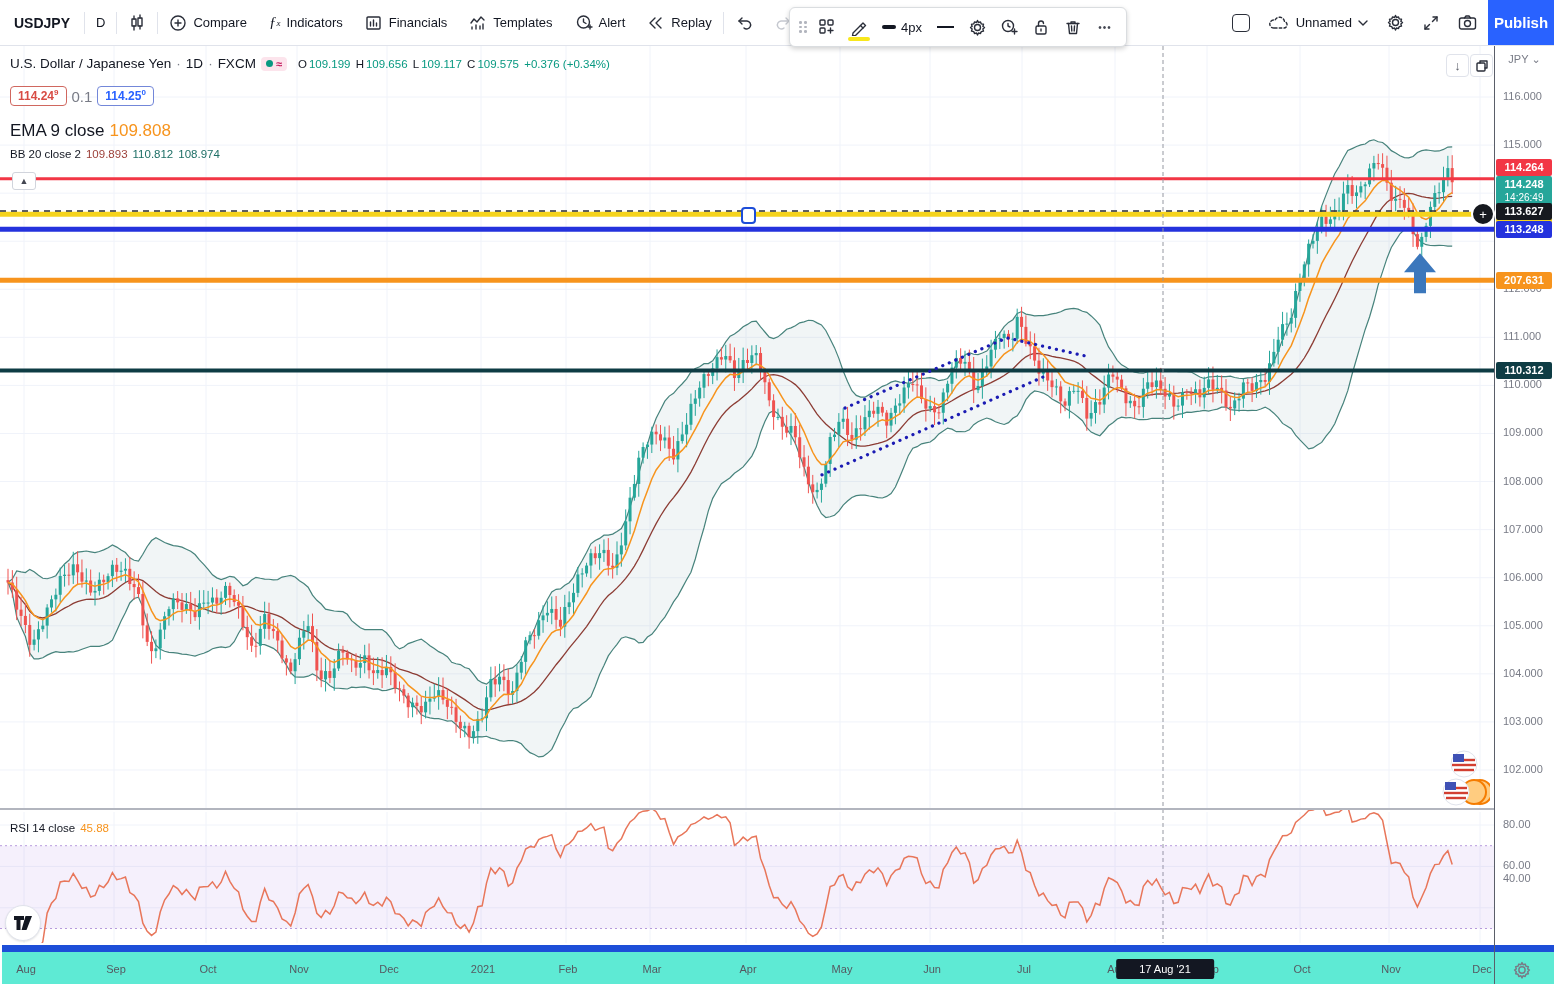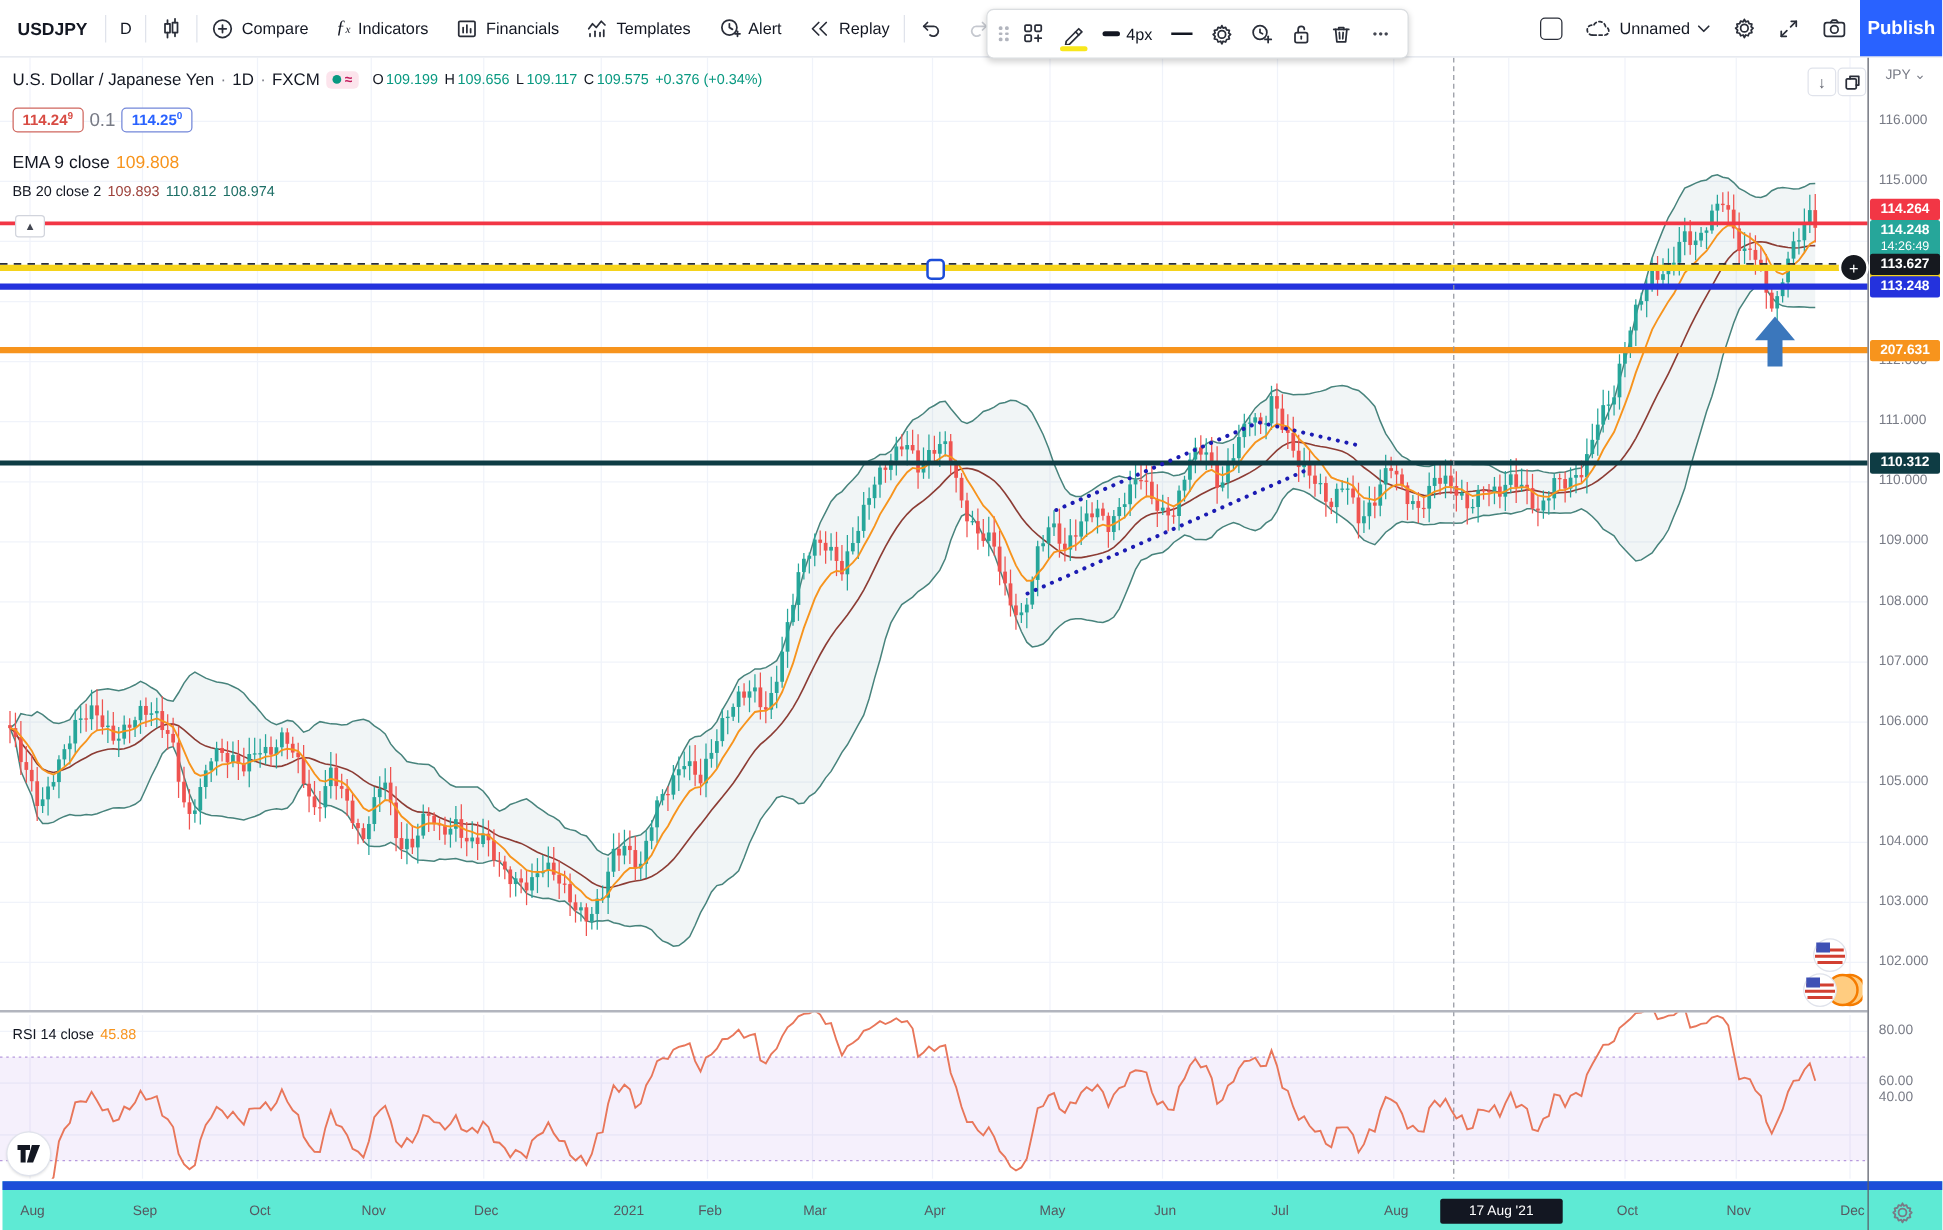--- a/index.html
+++ b/index.html
@@ -41,21 +41,21 @@
               font-size:11px;color:#787b86;}
   .tick{position:absolute;left:8px;}
   .plabel{position:absolute;left:1px;width:56px;text-align:center;color:#fff;font-size:11px;font-weight:bold;
           height:17px;line-height:17px;border-radius:2px;z-index:3;}
   #vsepline{position:absolute;left:1494px;top:45px;width:1px;height:939px;background:#5a5e69;z-index:19;}
   
   #timeaxis{position:absolute;left:2px;top:945px;width:1554px;height:39px;background:#5eead4;
             border-top:7px solid #1d4ed8;z-index:18;}
   .tlabel{position:absolute;top:11px;transform:translateX(-50%);font-size:11px;color:#555860;}
   #date-badge{position:absolute;top:7px;transform:translateX(-50%);background:#131722;color:#fff;
-              font-size:11px;padding:4px 23px;border-radius:2px;z-index:4;margin-left:36px;}
+              font-size:11px;padding:4px 23px;border-radius:2px;z-index:4;}
   
   #panesep{position:absolute;left:0;top:808px;width:1494px;height:2px;background:#b2b5be;z-index:15;}
   .mini-btn{position:absolute;width:21px;height:21px;border:1px solid #e0e3eb;border-radius:4px;background:#fff;
             display:flex;align-items:center;justify-content:center;color:#5d606b;font-size:13px;z-index:21;}
   #plus-pill{position:absolute;left:1471px;top:202px;width:20px;height:20px;border-radius:50%;background:#16191f;
              color:#fff;display:flex;align-items:center;justify-content:center;font-size:13px;z-index:22;border:2px solid #fff;}
   #line-handle{position:absolute;left:741px;top:207px;width:11px;height:13px;border:2.5px solid #1d4dd8;
                border-radius:4px;background:#fff;z-index:22;}
   #collapse-btn{position:absolute;left:12px;top:172px;width:22px;height:16px;border:1px solid #d1d4dc;border-radius:3px;
                 background:#fff;color:#434651;font-size:9px;display:flex;align-items:center;justify-content:center;z-index:22;}
@@ -1056,21 +1056,21 @@
   <div class="lg-row" style="top:86px;">
     <span class="quote-box" style="border-color:#d0675f;color:#d84c44;">
       <span>114.24</span><sup>9</sup>
     </span>
     <span class="lg-gray" style="font-size:15px;">0.1</span>
     <span class="quote-box" style="border-color:#7387d9;color:#2962ff;">
       <span>114.25</span><sup>0</sup>
     </span>
   </div>
 
-  <div class="lg-row" style="top:121px;font-size:14px;">
+  <div class="lg-row" style="top:121px;font-size:17px;">
     <span>EMA 9 close</span>
     <span style="color:#f7941d;">109.808</span>
   </div>
 
   <div class="lg-row" style="top:148px;font-size:11.5px;">
     <span>BB 20 close 2</span>
     <span style="color:#9c3f38;">109.893</span>
     <span style="color:#1e6f66;">110.812</span>
     <span style="color:#1e6f66;">108.974</span>
   </div>
@@ -1157,21 +1157,21 @@
       </div>
   </div>
 
   <div id="timeaxis">
     <div id="time-labels">
         <div class="tlabel" style="left: 24px;">Aug</div>
         <div class="tlabel" style="left: 114px;">Sep</div>
         <div class="tlabel" style="left: 206px;">Oct</div>
         <div class="tlabel" style="left: 297px;">Nov</div>
         <div class="tlabel" style="left: 387px;">Dec</div>
-        <div class="tlabel" style="left: 481px; margin-left: 20px;">2021</div>
+        <div class="tlabel" style="left: 481px;">2021</div>
         <div class="tlabel" style="left: 566px;">Feb</div>
         <div class="tlabel" style="left: 650px;">Mar</div>
         <div class="tlabel" style="left: 746px;">Apr</div>
         <div class="tlabel" style="left: 840px;">May</div>
         <div class="tlabel" style="left: 930px;">Jun</div>
         <div class="tlabel" style="left: 1022px;">Jul</div>
         <div class="tlabel" style="left: 1115px;">Aug</div>
         <div class="tlabel" style="left: 1207px;">Sep</div>
         <div class="tlabel" style="left: 1300px;">Oct</div>
         <div class="tlabel" style="left: 1389px;">Nov</div>

